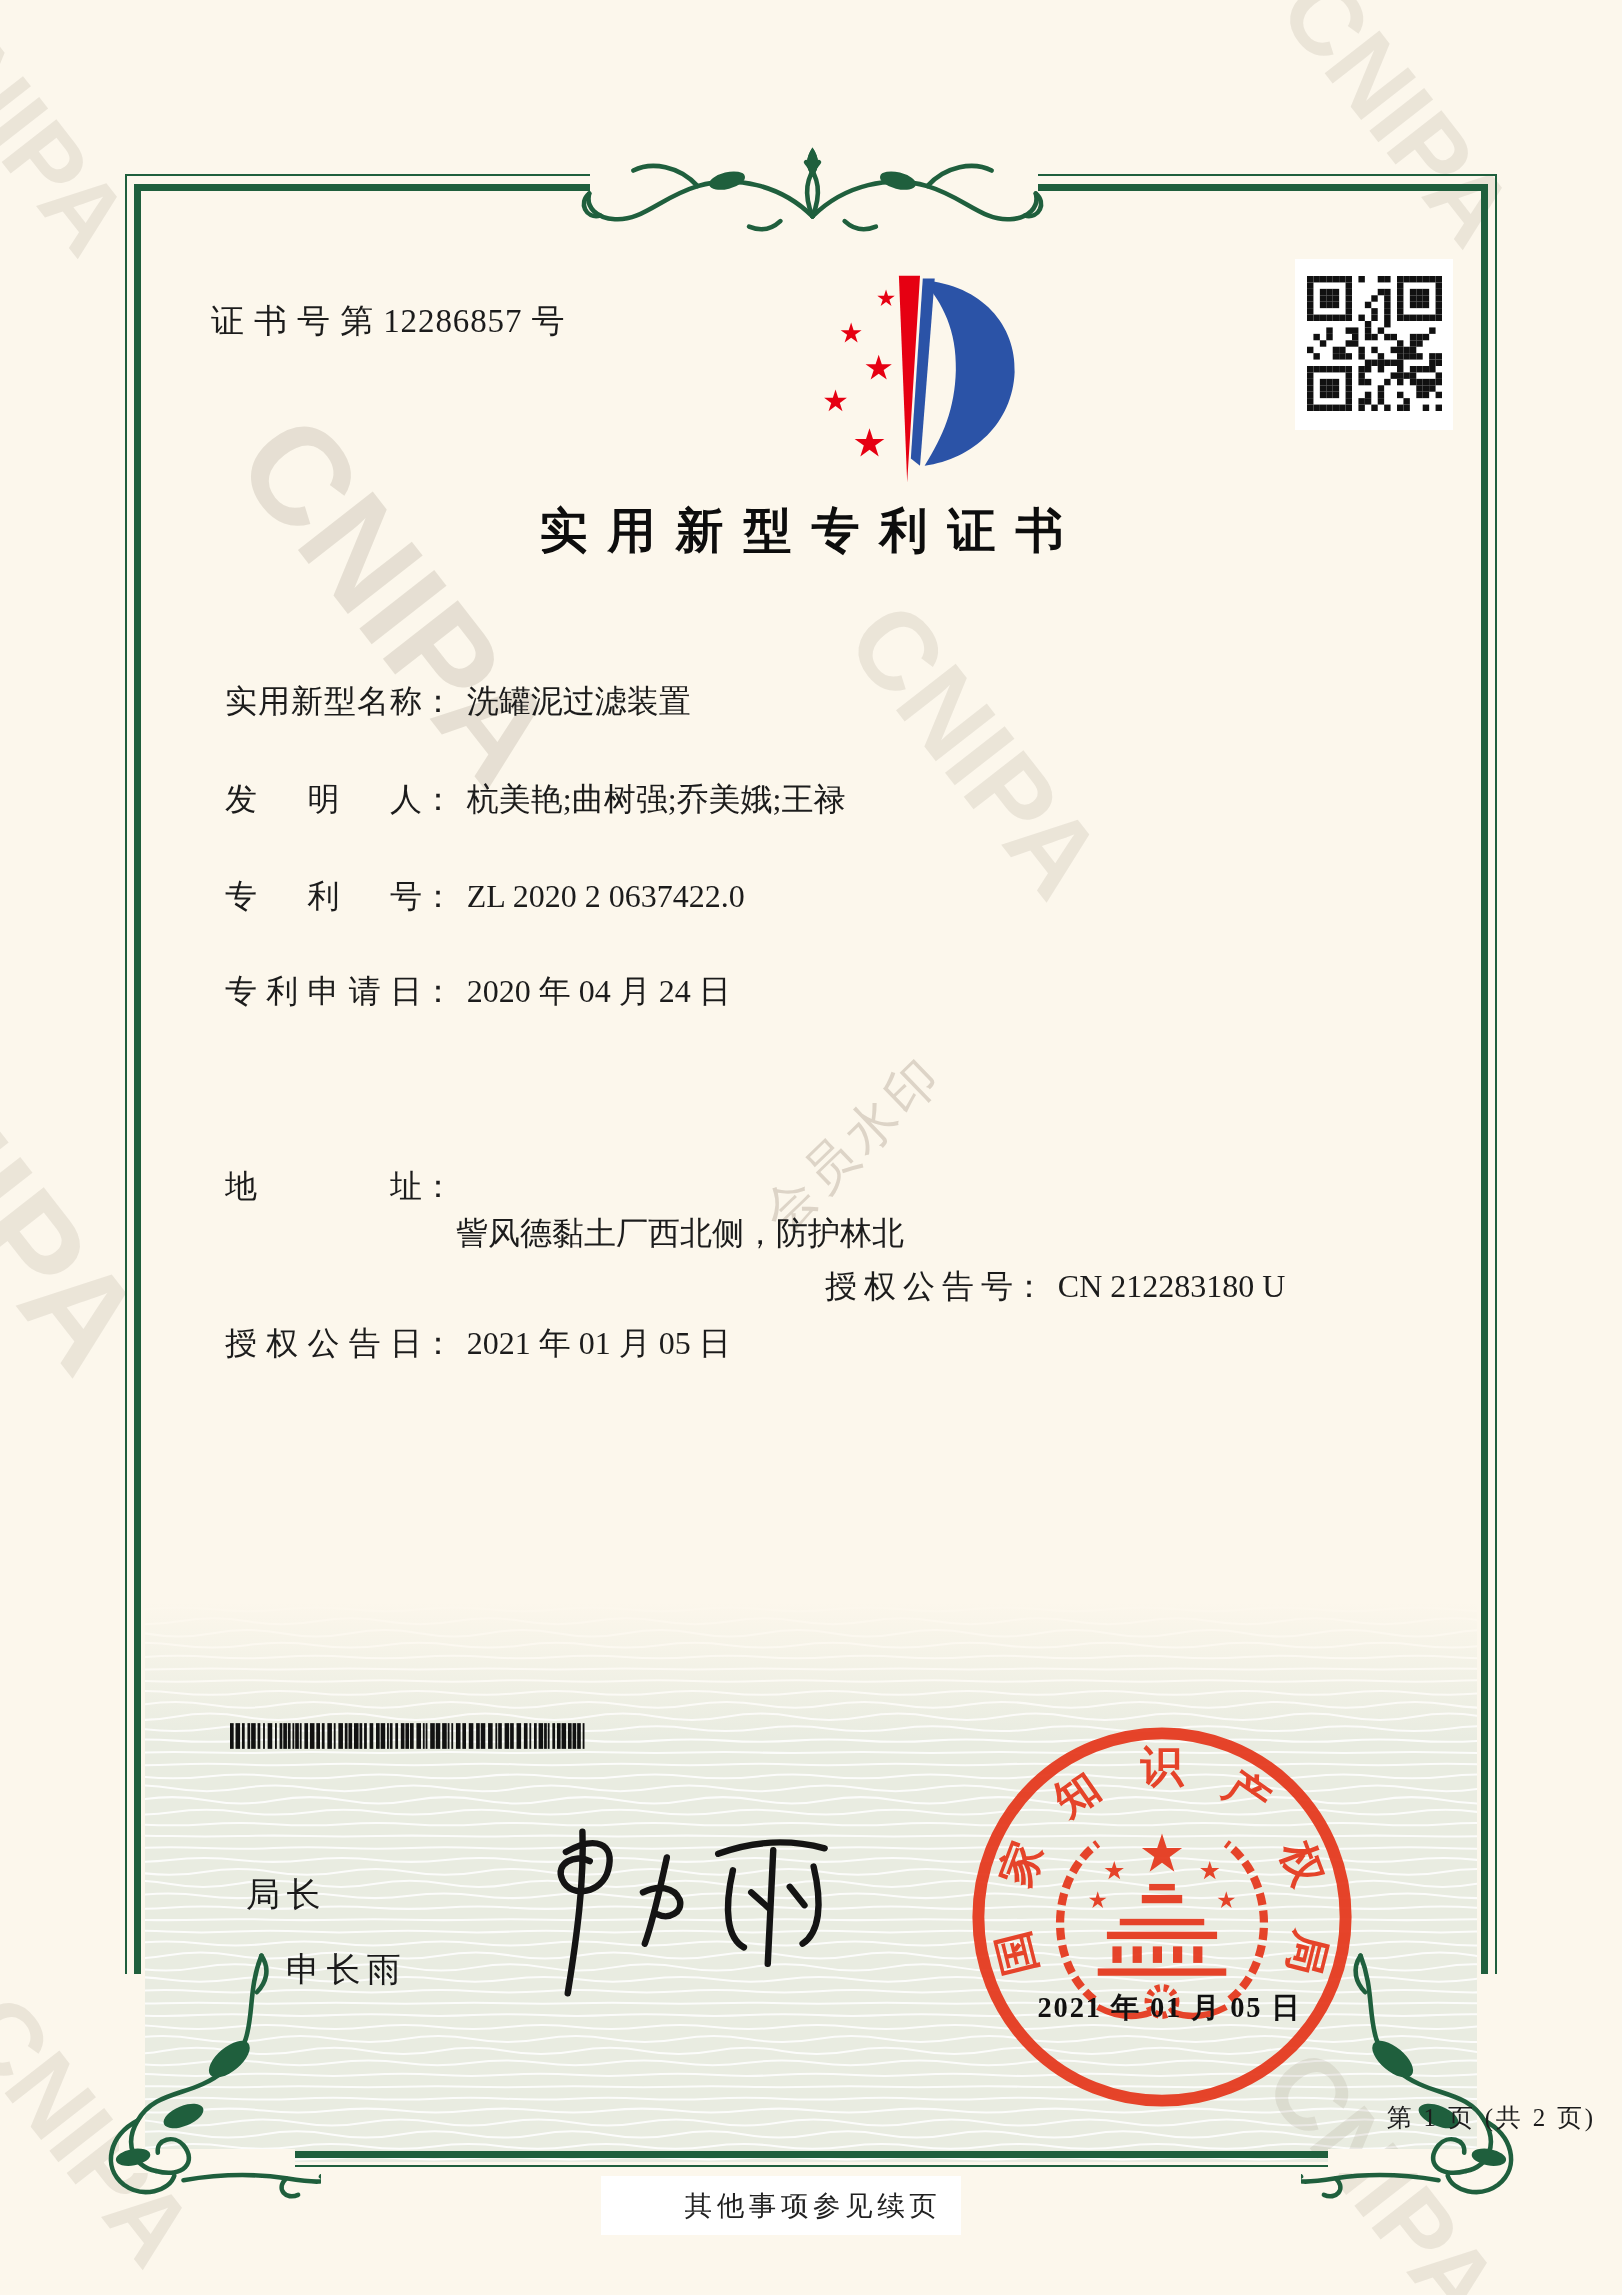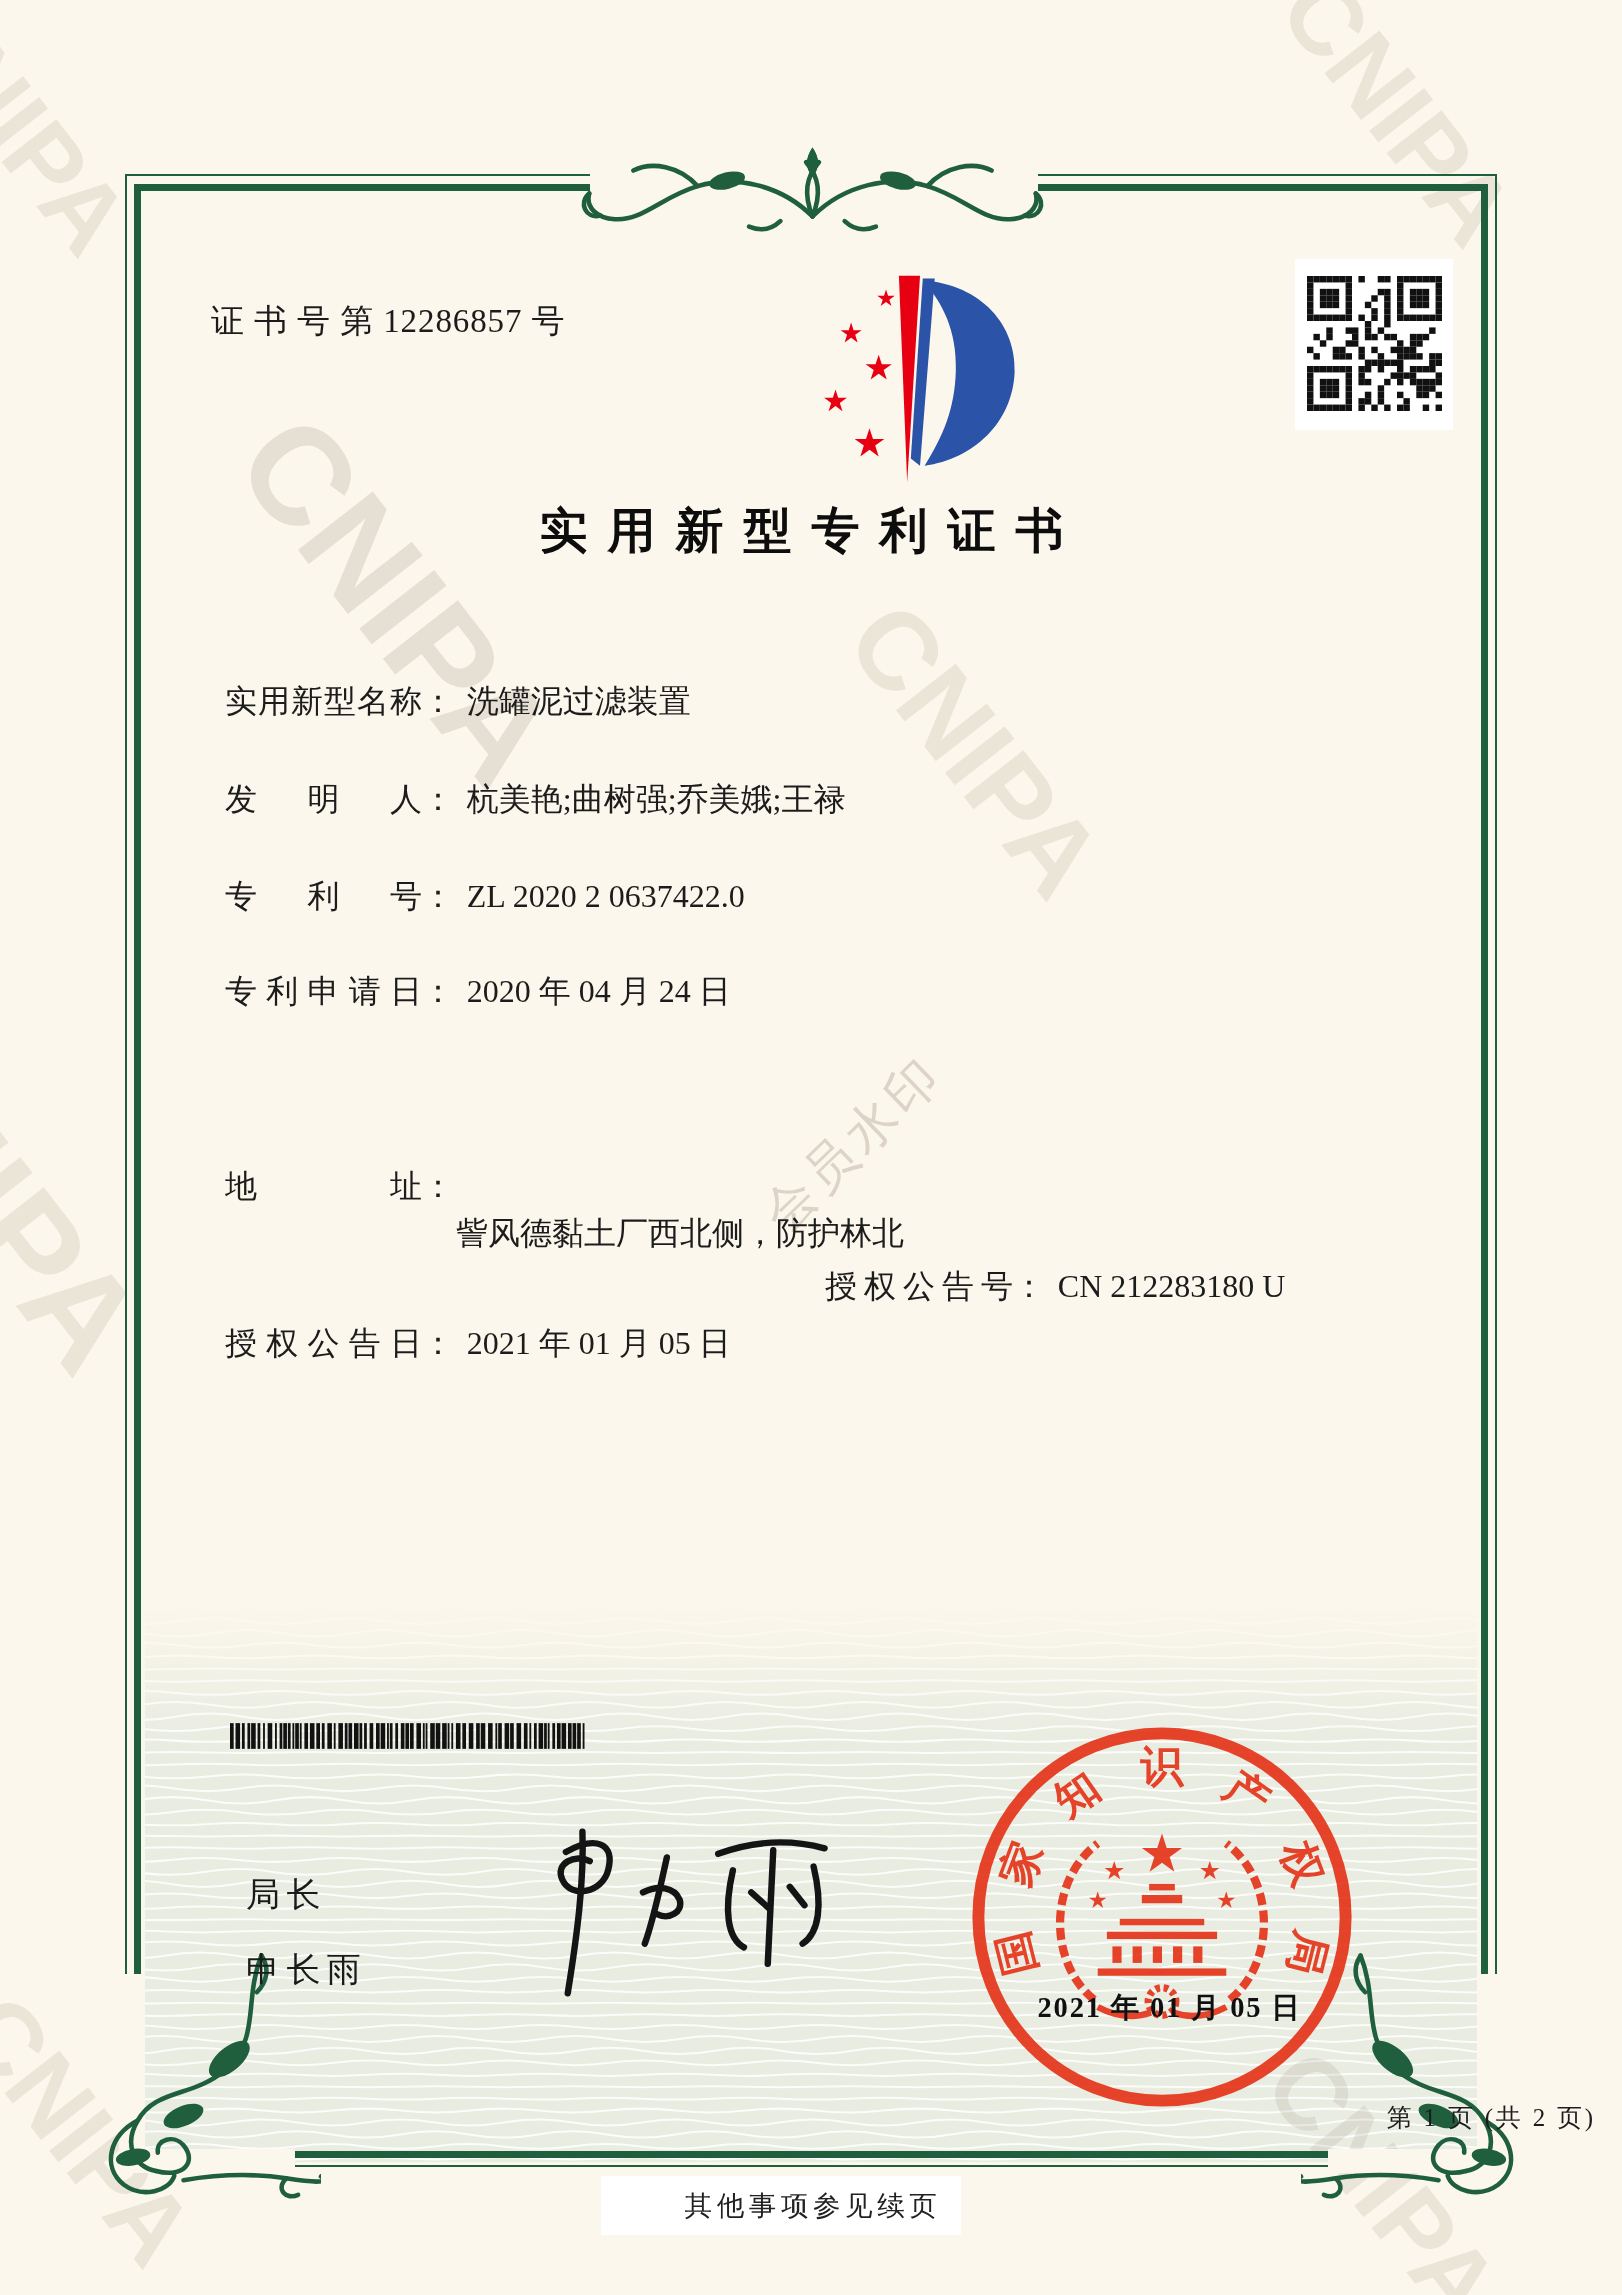--- a/index.html
+++ b/index.html
@@ -487,21 +487,21 @@
       <rect x="351" y="0" width="3" height="28" fill="#111"></rect>
       <rect x="356" y="0" width="4" height="28" fill="#111"></rect>
       <rect x="361" y="0" width="5" height="28" fill="#111"></rect>
       <rect x="368" y="0" width="4" height="28" fill="#111"></rect>
       <rect x="373" y="0" width="4" height="28" fill="#111"></rect>
       <rect x="378" y="0" width="4" height="28" fill="#111"></rect>
       <rect x="384" y="0" width="2" height="28" fill="#111"></rect>
     </svg>
 
   <div class="signer" style="top:1872px;">局长</div>
-  <div class="signer" style="top:1947px;">申长雨</div>
+  <div class="signer" style="top:1947px;margin-left:40px;">申长雨</div>
 
   <svg class="signature" width="367" height="184" viewBox="0 0 400 200">
     <g stroke="#141414" stroke-width="7" fill="none" stroke-linecap="round">
       <path d="M86 28 C 118 10, 140 18, 132 48 C 126 72, 92 80, 82 58 C 74 40, 96 30, 112 38"></path>
       <path d="M104 6 C 106 60, 98 120, 88 182"></path>
       <path d="M196 34 C 188 70, 182 100, 172 128"></path>
       <path d="M170 72 C 186 64, 204 66, 210 80 C 214 94, 198 102, 186 96"></path>
       <path d="M252 30 C 290 16, 330 14, 368 24"></path>
       <path d="M268 48 C 258 92, 262 122, 280 132"></path>
       <path d="M312 26 C 310 70, 308 110, 306 150"></path>

